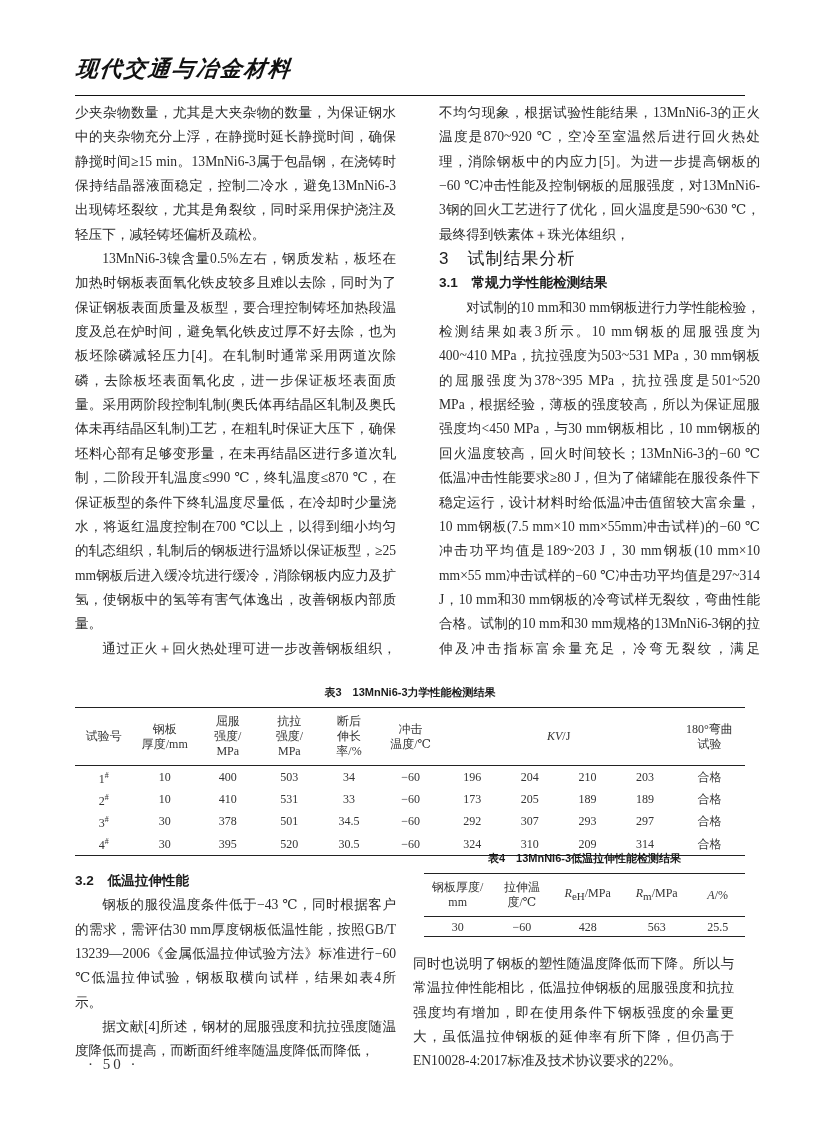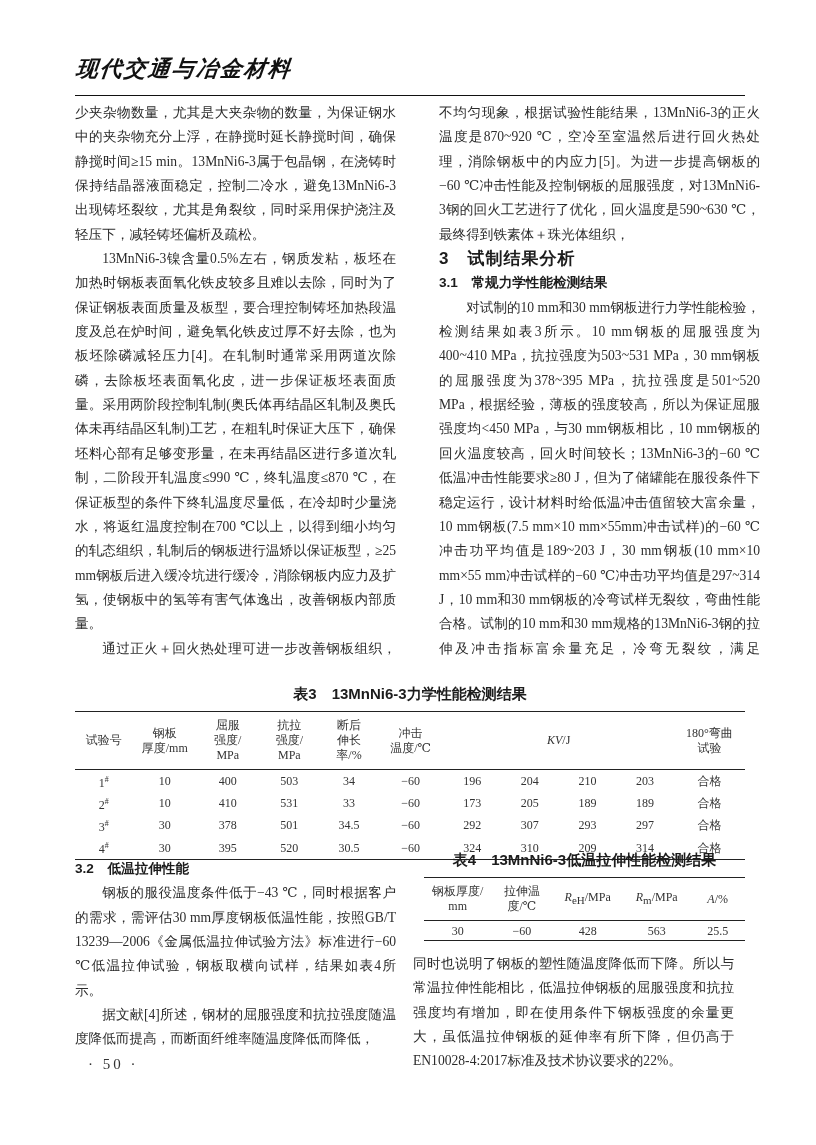--- a/index.html
+++ b/index.html
@@ -23,35 +23,35 @@
     position:absolute; top:101px; width:321px;
     font-size:13.6px; line-height:24.35px; text-align:justify;
     color:#2b2b2b; overflow:hidden;
   }
   .col-left  { left:75px;  height:562px; }
   .col-right { left:439px; height:562px; }
   .col p { margin:0; text-indent:2em; }
   .col p.noindent { text-indent:0; }
   .h-sec {
     font-family:"Liberation Sans","DejaVu Sans",sans-serif;
-    font-weight:bold; color:#1c1c1c;
+    font-weight:normal; color:#1c1c1c;
     margin:14px 0 10px 0; text-indent:0 !important;
     font-size:17px; letter-spacing:1px;
   }
   .h-sub {
     font-family:"Liberation Sans","DejaVu Sans",sans-serif;
     font-weight:bold; color:#1c1c1c; font-size:13.6px;
     margin:10px 0 8px 0; text-indent:0 !important;
   }
   
   .tblwrap3 { position:absolute; left:75px; top:685px; width:670px; }
   .tblwrap4 { position:absolute; left:424px; top:851px; width:321px; }
   .tcaption {
     text-align:center; font-family:"Liberation Sans","DejaVu Sans",sans-serif;
-    font-weight:bold; font-size:15px; color:#1c1c1c; margin-bottom:7px;
+    font-weight:bold; font-size:11px; color:#1c1c1c; margin-bottom:7px;
   }
   table.paper {
     width:100%; border-collapse:collapse; table-layout:fixed;
     border-top:1.6px solid #222; border-bottom:1.6px solid #222;
     font-size:12px; color:#333;
   }
   table.paper thead tr { border-bottom:1px solid #222; }
   table.paper th {
     font-weight:normal; text-align:center; vertical-align:middle;
     white-space:pre-line; line-height:15px; padding:6px 1px;
@@ -194,21 +194,21 @@
           <td>310</td>
           <td>209</td>
           <td>314</td>
           <td>合格</td>
         </tr>
       </tbody>
     </table>
   </div>
 
   <div class="bot-left">
-    <p class="h-sub" style="margin-top:0">3.2　低温拉伸性能</p>
+    <p class="h-sub" style="margin-top:12px">3.2　低温拉伸性能</p>
     <p>钢板的服役温度条件低于−43 ℃，同时根据客户的需求，需评估30 mm厚度钢板低温性能，按照GB/T 13239—2006《金属低温拉伸试验方法》标准进行−60 ℃低温拉伸试验，钢板取横向试样，结果如表4所示。</p>
     <p>据文献[4]所述，钢材的屈服强度和抗拉强度随温度降低而提高，而断面纤维率随温度降低而降低，</p>
   </div>
 
   <div class="tblwrap4">
     <div class="tcaption">表4　13MnNi6-3低温拉伸性能检测结果</div>
     <table class="paper tbl4">
       <colgroup>
           <col class="d0">
           <col class="d1">

